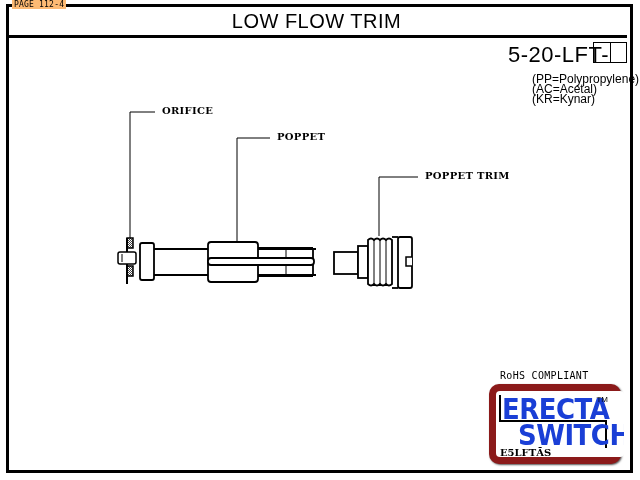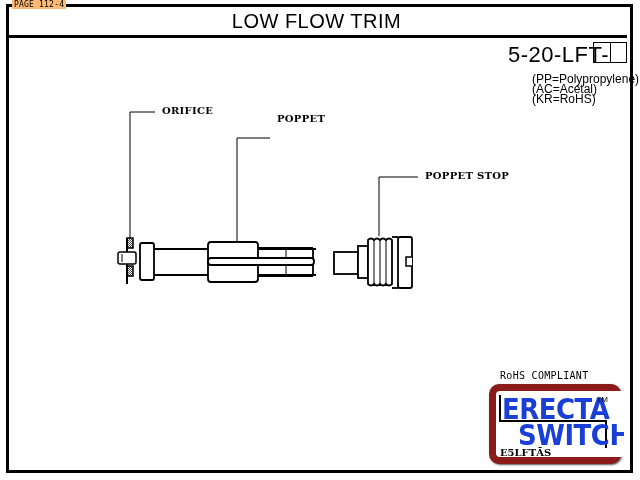--- a/index.html
+++ b/index.html
@@ -36,26 +36,26 @@
 <div class="page-label">PAGE 112-4</div>
 
 <div class="part-no">5-20-LFT-</div>
 <div class="boxes">
   <div class="cell"></div>
   <div class="cell"></div>
 </div>
 <div class="materials">
   <div>(PP=Polypropylene)</div>
   <div>(AC=Acetal)</div>
-  <div>(KR=RoHS)</div>
+  <div>(KR=Kynar)</div>
 </div>
 
 <div class="callout" style="left:162px; top:105px;">ORIFICE</div>
-<div class="callout" style="left:277px; top:113px;text-align:right;">POPPET</div>
-<div class="callout" style="left:425px; top:170px;">POPPET STOP</div>
+<div class="callout" style="left:277px; top:131px;text-align:right;">POPPET</div>
+<div class="callout" style="left:425px; top:170px;">POPPET TRIM</div>
 
 <svg class="drawing" width="640" height="480" viewBox="0 0 640 480">
   <defs>
     <pattern id="hatch" width="2" height="2" patternUnits="userSpaceOnUse">
       <rect width="2" height="2" fill="#fff"></rect>
       <rect width="1" height="1" fill="#444"></rect>
       <rect x="1" y="1" width="1" height="1" fill="#444"></rect>
     </pattern>
   </defs>
   <g stroke="#000" fill="none" stroke-width="1.5">

